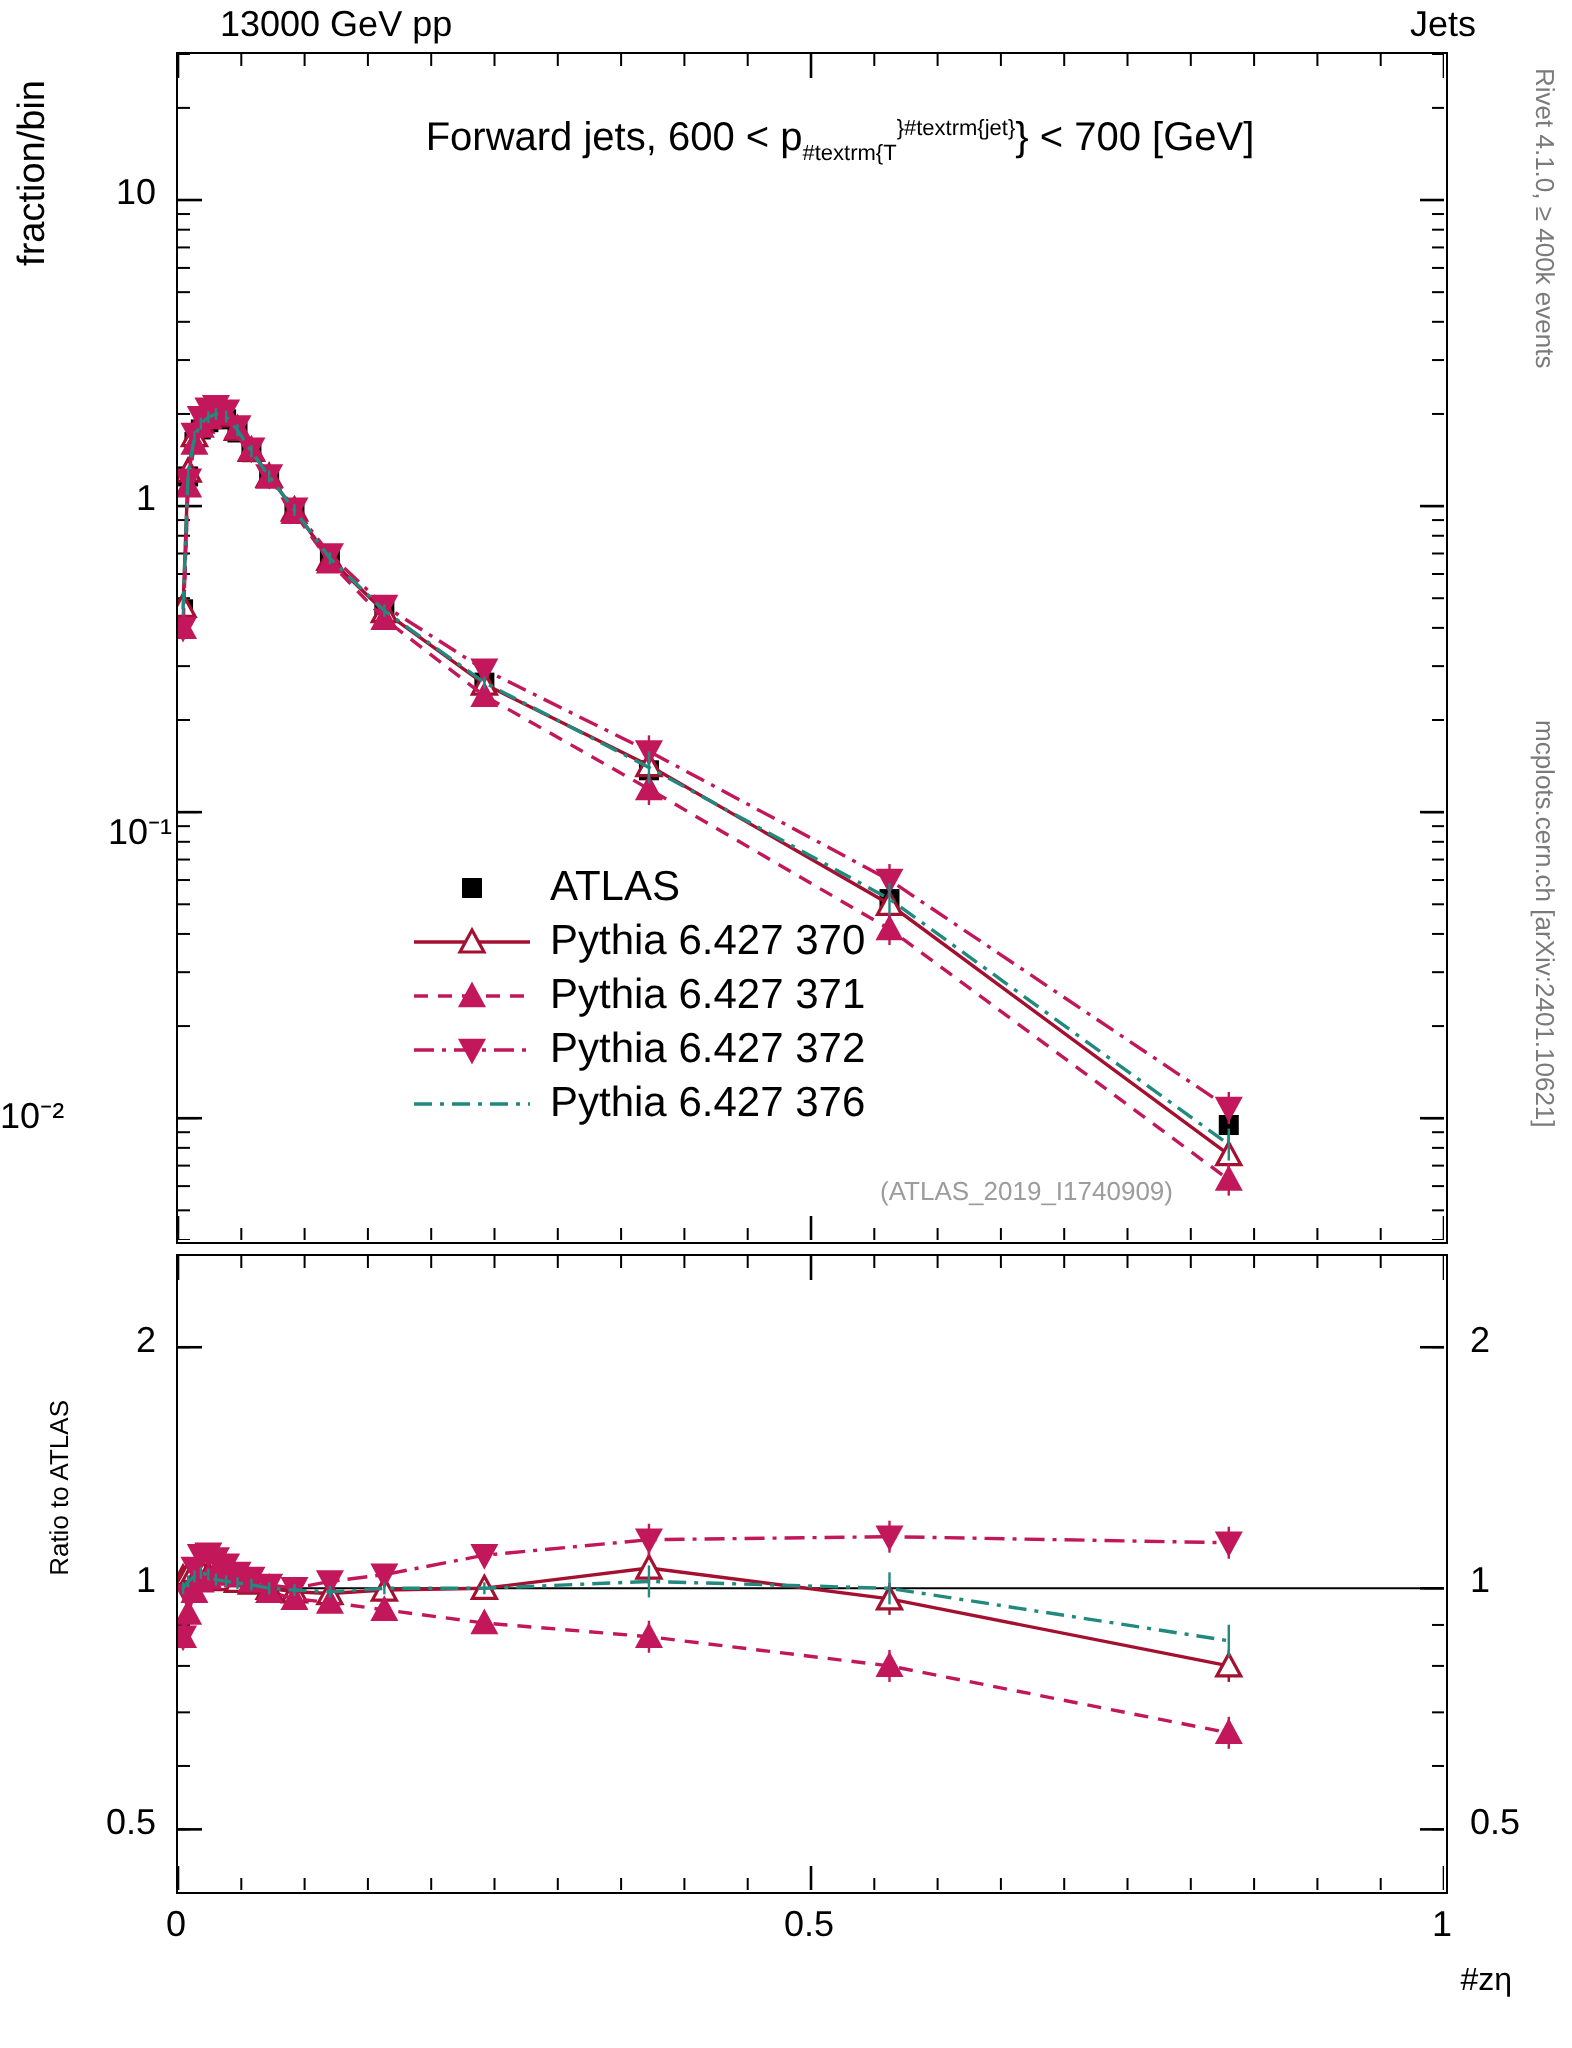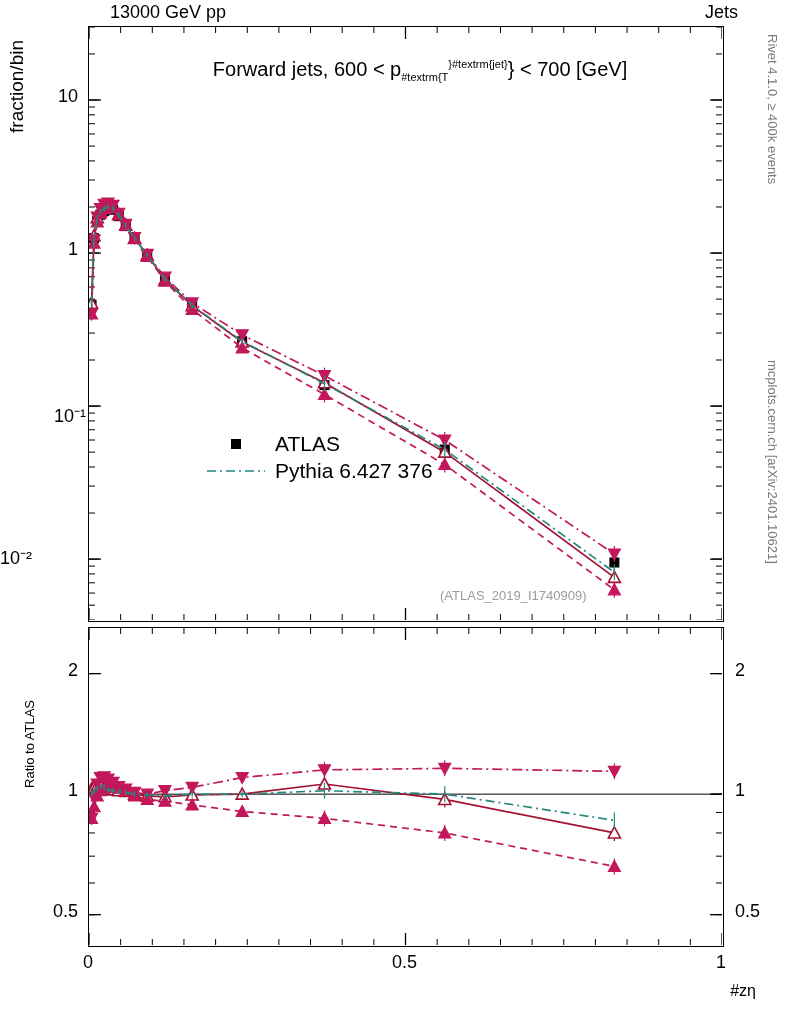--- a/index.html
+++ b/index.html
@@ -771,20 +771,53 @@
             <g>
               <rect x="26.5" y="5.5" width="9" height="9" fill="#000000" stroke="#000000" stroke-width="1"></rect>
             </g>
           </svg>
         </div>
         <div class="lbl">ATLAS</div>
       </div>
       <div class="row">
         <div class="mk">
           <svg width="62" height="20">
+            <line x1="2" y1="10" x2="60" y2="10" stroke="#a31030" stroke-width="1.7"></line>
+            <g>
+              <polygon points="31,4 37,15 25,15" fill="#fff" stroke="#a31030" stroke-width="1.6"></polygon>
+            </g>
+          </svg>
+        </div>
+        <div class="lbl">Pythia 6.427 370</div>
+      </div>
+      <div class="row">
+        <div class="mk">
+          <svg width="62" height="20">
+            <line x1="2" y1="10" x2="60" y2="10" stroke="#c2185b" stroke-width="1.7" stroke-dasharray="7,5"></line>
+            <g>
+              <polygon points="31,4 37,15 25,15" fill="#c2185b" stroke="#c2185b" stroke-width="1.2"></polygon>
+            </g>
+          </svg>
+        </div>
+        <div class="lbl">Pythia 6.427 371</div>
+      </div>
+      <div class="row">
+        <div class="mk">
+          <svg width="62" height="20">
+            <line x1="2" y1="10" x2="60" y2="10" stroke="#c2185b" stroke-width="1.7" stroke-dasharray="10,4,2,4"></line>
+            <g>
+              <polygon points="31,16 37,5 25,5" fill="#c2185b" stroke="#c2185b" stroke-width="1.2"></polygon>
+            </g>
+          </svg>
+        </div>
+        <div class="lbl">Pythia 6.427 372</div>
+      </div>
+      <div class="row">
+        <div class="mk">
+          <svg width="62" height="20">
             <line x1="2" y1="10" x2="60" y2="10" stroke="#21897e" stroke-width="1.7" stroke-dasharray="9,4,2,4"></line>
           </svg>
         </div>
         <div class="lbl">Pythia 6.427 376</div>
       </div>
     </div>
 
   <div class="xlabel">#zη</div>
 
   <div id="tick-layer">

